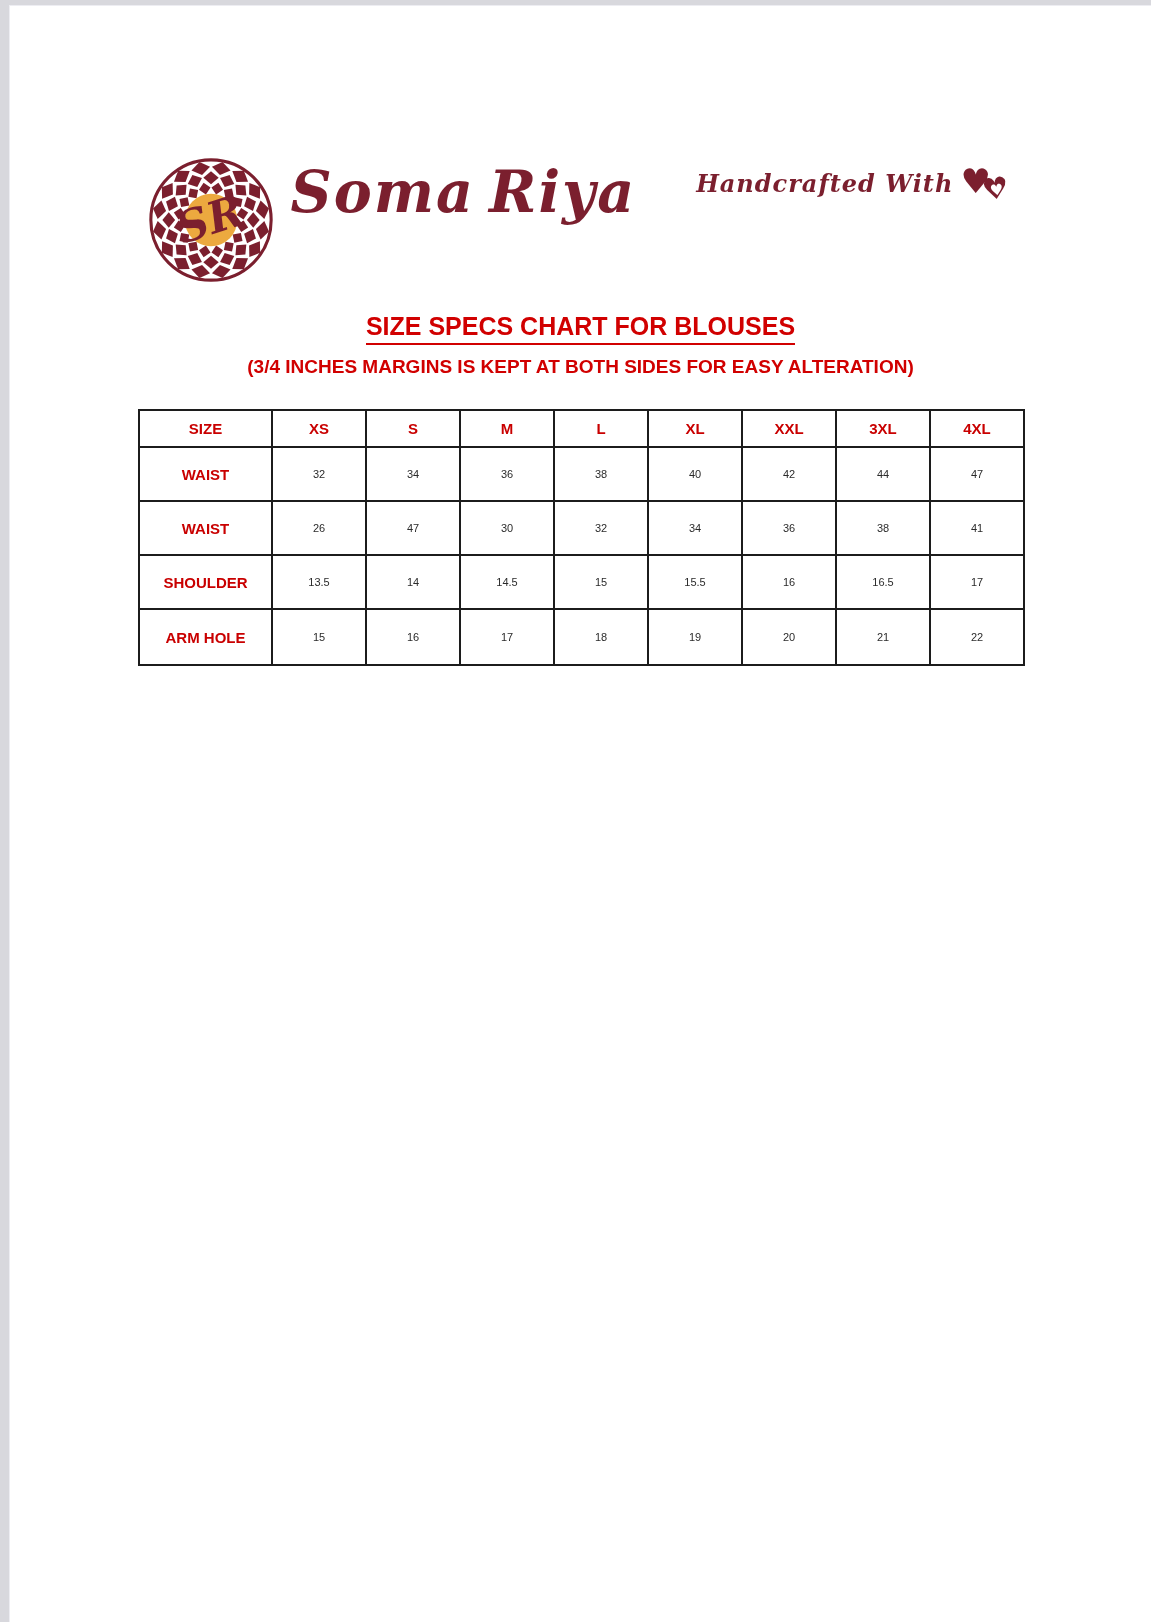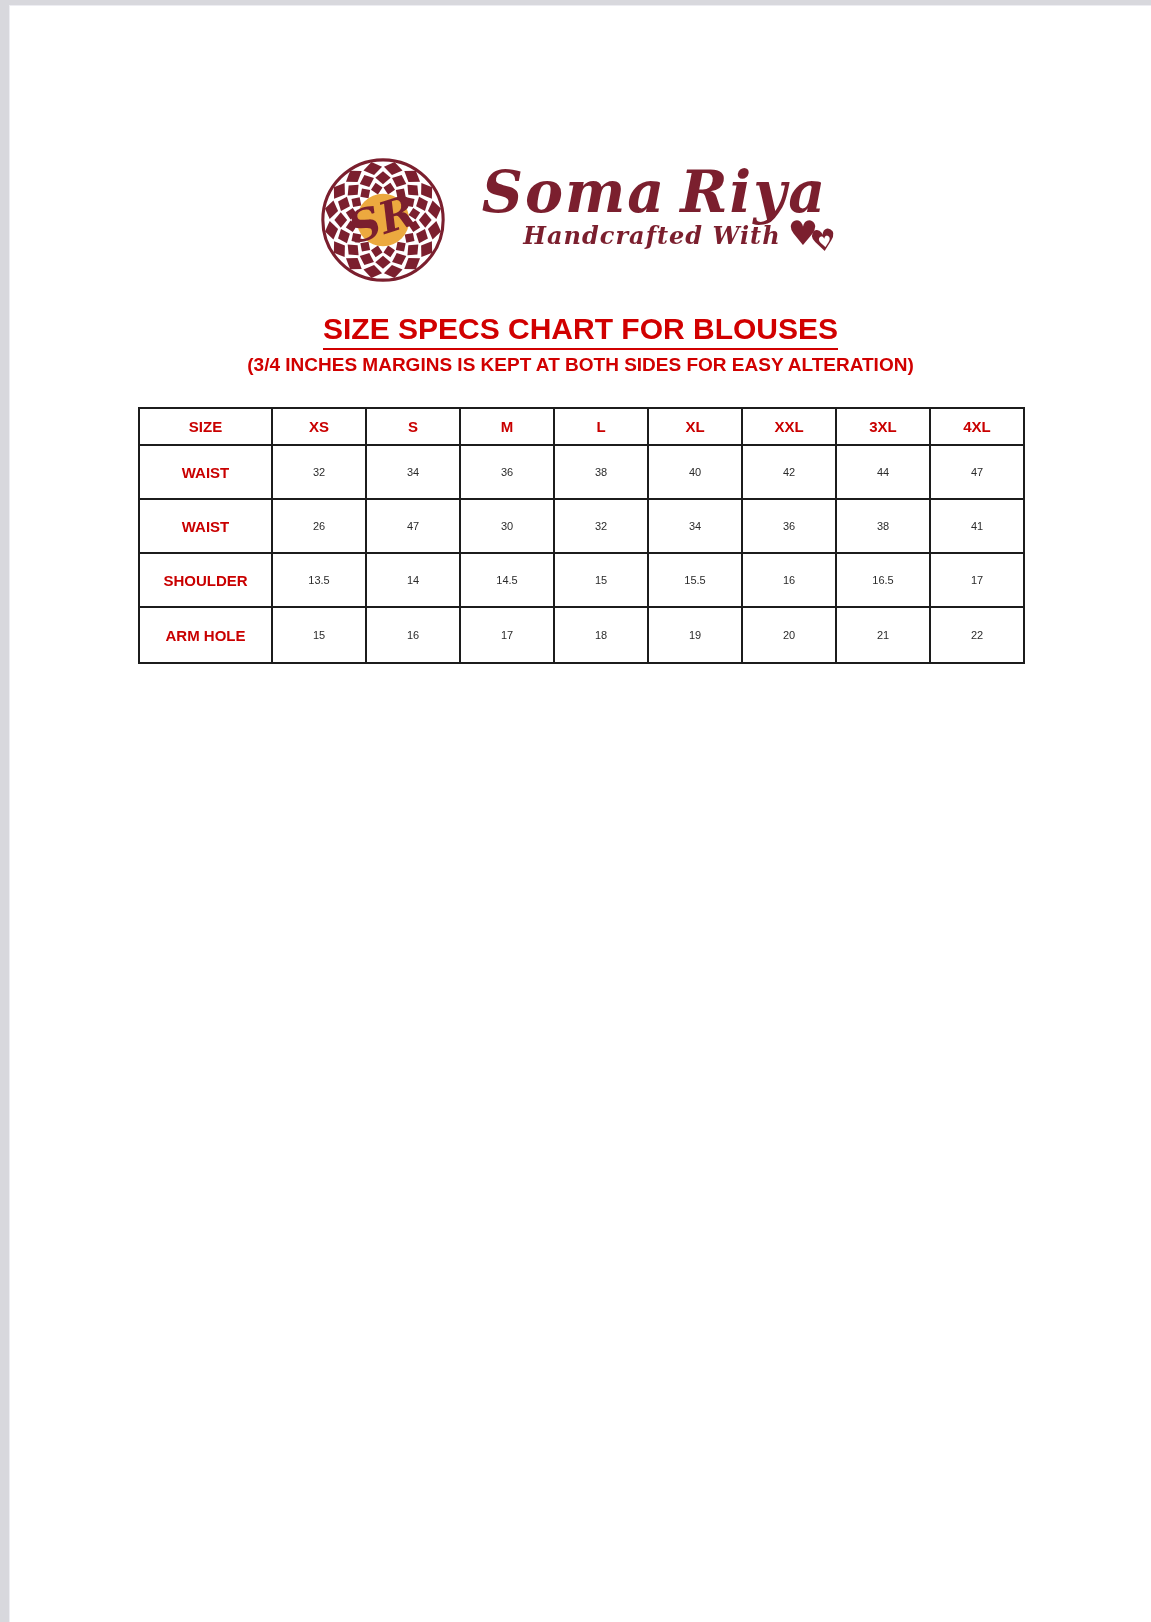--- a/index.html
+++ b/index.html
@@ -18,21 +18,21 @@
   
   .logo-row{margin-top:150px;display:flex;justify-content:center;align-items:flex-start;gap:12px;height:132px;}
   .emblem{width:136px;height:128px;flex:0 0 auto;}
   .emblem .ring{fill:none;stroke:var(--maroon,#7B1F2E);stroke-width:2.4;}
   .emblem .mandala{fill:var(--maroon,#7B1F2E);}
   .emblem .core{fill:var(--gold,#ECA93F);}
   .emblem .mono{
     fill:var(--maroon,#7B1F2E);font-family:"DejaVu Serif",serif;
     font-style:italic;font-weight:bold;font-size:34px;
   }
-  .brand-block{display:flex;flex-direction:column;align-items:center;padding-top:6px;}
+  .brand-block{display:flex;flex-direction:row;align-items:center;padding-top:6px;}
   .brand-name{
     font-family:"DejaVu Serif",serif;font-style:italic;font-weight:bold;
     font-size:57px;line-height:1.05;color:var(--maroon,#7B1F2E);
     letter-spacing:2px;white-space:nowrap;
   }
   .brand-name .word2{margin-left:14px;}
   .tagline-row{display:flex;align-items:flex-start;gap:7px;margin-top:0px;margin-left:60px;}
   .tagline{
     font-family:"DejaVu Serif",serif;font-style:italic;font-weight:bold;
     font-size:24px;color:var(--maroon,#7B1F2E);letter-spacing:1px;line-height:1.2;
@@ -40,25 +40,25 @@
   .hearts{position:relative;width:58px;height:44px;display:inline-block;}
   .hearts span{position:absolute;font-family:"DejaVu Sans",sans-serif;line-height:1;}
   .hearts .h-big{left:0;top:-6px;font-size:34px;color:var(--maroon,#7B1F2E);}
   .hearts .h-outline{left:22px;top:4px;font-size:30px;color:var(--maroon,#7B1F2E);transform:rotate(-8deg);}
   .hearts .h-cut{left:30px;top:13px;font-size:15px;color:#fff;transform:rotate(-8deg);}
 
   
   .doc-title-wrap{text-align:center;margin-top:24px;}
   .doc-title{
     display:inline-block;color:var(--accent-red,#D10000);
-    font-size:30px;font-weight:bold;letter-spacing:0px;
+    font-size:25px;font-weight:bold;letter-spacing:0px;
     border-bottom:2.5px solid var(--accent-red,#D10000);padding-bottom:2px;
   }
   .doc-subtitle{
-    text-align:center;margin-top:4px;color:var(--accent-red,#D10000);
+    text-align:center;margin-top:11px;color:var(--accent-red,#D10000);
     font-size:19px;font-weight:bold;
   }
 
   
   .size-table{
     border-collapse:collapse;table-layout:fixed;width:867px;
     margin:31px 0 0 128px;background:#fff;
   }
   .size-table th,.size-table td{
     border:2px solid var(--border-black,#1C1C1C);

